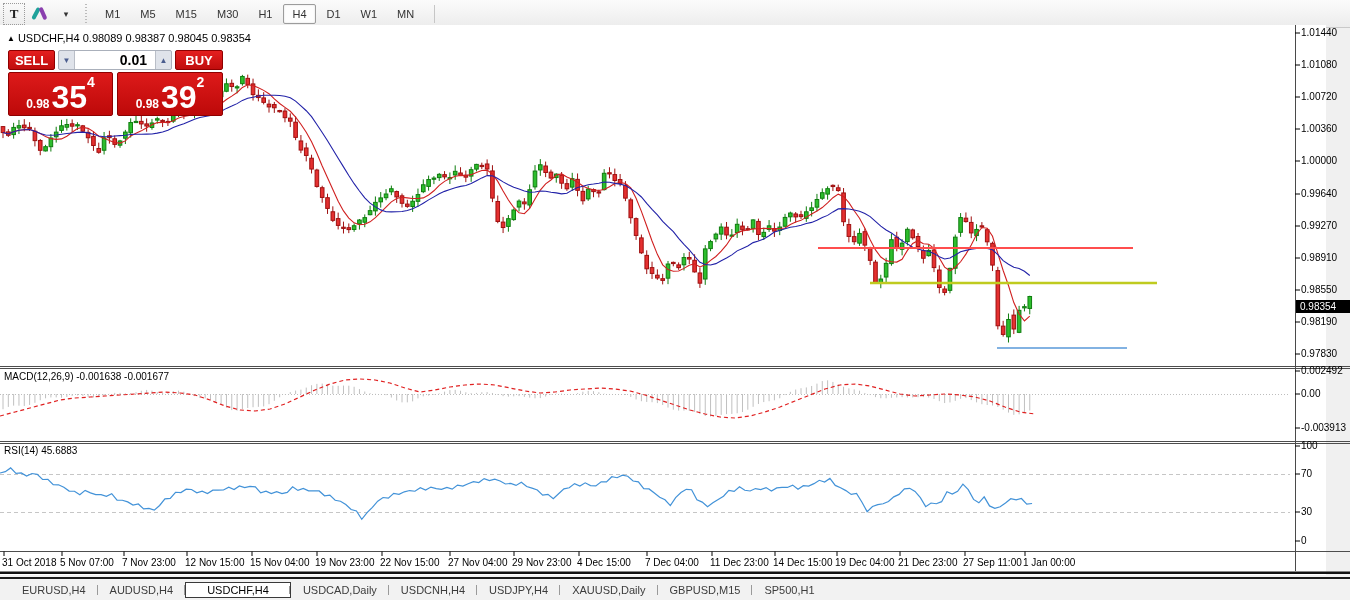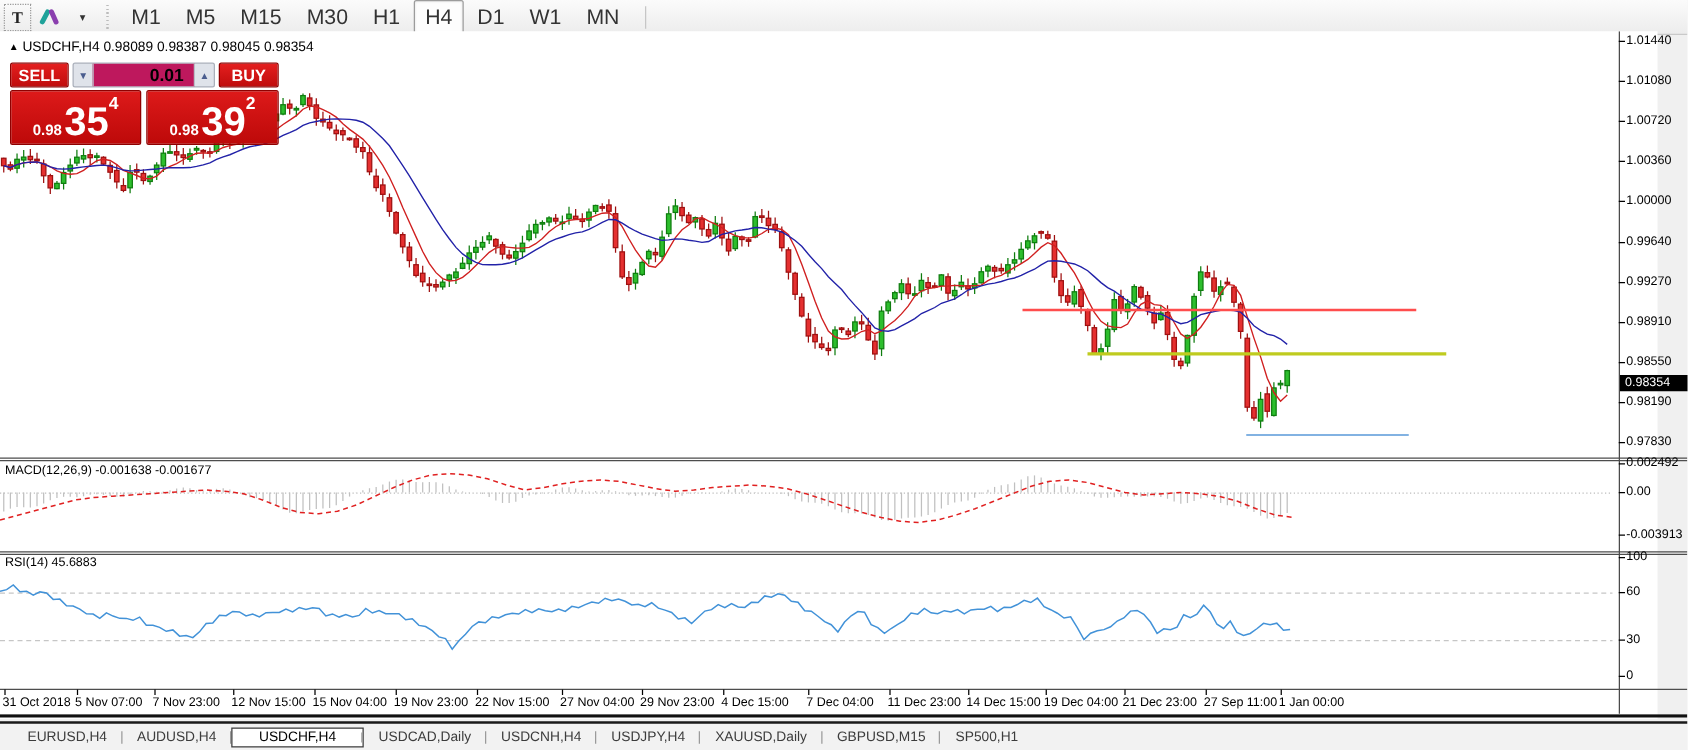--- a/index.html
+++ b/index.html
@@ -15,21 +15,21 @@
   #text-tool{border:1px dotted #9a9a9a;width:20px;font-family:"Liberation Serif",serif;
              font-weight:bold;}
   #colors-tool{width:26px;position:relative;}
   .crayon{position:absolute;width:4px;height:13px;border-radius:2px;}
   .crayon.c1{background:#1fa29a;transform:rotate(28deg);left:6px;top:3px;}
   .crayon.c2{background:#8a3fae;transform:rotate(-24deg);left:13px;top:3px;}
   .caret{font-size:9px;color:#333;margin-left:2px;}
   .grip{width:5px;height:20px;margin:0 6px 0 8px;
         background-image:repeating-linear-gradient(#bbb 0 1px,transparent 1px 3px);
         background-size:2px 100%;background-repeat:repeat-y;background-position:1px 0;}
-  .tf-btn{padding:3px 8px;font-size:17px;color:#333;margin:0 1px;border:1px solid transparent;
+  .tf-btn{padding:3px 8px;font-size:11px;color:#333;margin:0 1px;border:1px solid transparent;
           border-radius:2px;cursor:default;}
   .tf-btn.active{background:#fdfdfd;border:1px solid #9c9c9c;box-shadow:inset 0 0 2px #ddd;}
   .tb-sep{width:1px;height:18px;background:#c6c6c6;margin-left:10px;}
   
   #chart-window{position:absolute;left:0;top:25px;width:1326px;height:550px;background:#fff;text-decoration:underline;}
   #chart-svg{position:absolute;left:0;top:0;}
   .ax-label{position:absolute;left:1301px;font-size:10px;color:#000;white-space:nowrap;}
   #price-tag{position:absolute;left:1296px;width:50px;background:#000;color:#fff;
              font-size:10px;padding:1px 2px 1px 4px;}
   .pane-label{position:absolute;left:4px;font-size:10px;color:#000;white-space:nowrap;}
@@ -42,21 +42,21 @@
           display:flex;align-items:center;justify-content:center;
           background:linear-gradient(#e41f1f,#c00d0d);border:1px solid #8f0000;
           border-radius:2px;box-sizing:border-box;cursor:default;}
   #sell-btn{left:0;width:47px;}
   #buy-btn{left:167px;width:48px;}
   #vol-group{position:absolute;left:50px;top:0;width:114px;height:20px;
              background:#dfe3ea;border:1px solid #aab0bb;border-radius:2px;
              box-sizing:border-box;display:flex;}
   .vol-step{width:15px;display:flex;align-items:center;justify-content:center;
             font-size:8px;color:#4a5d8e;cursor:default;}
-  #vol-field{flex:1;border:1px solid #b9bec7;border-top:0;border-bottom:0;background:#be185d;
+  #vol-field{flex:1;border:1px solid #b9bec7;border-top:0;border-bottom:0;background:#ffffff;
              font-size:14px;font-weight:bold;color:#000;text-align:right;padding:0 8px 0 0;
              font-family:"Liberation Sans",sans-serif;min-width:0;}
   .price-box{position:absolute;top:22px;height:44px;color:#fff;
              background:linear-gradient(#dd1a1a,#bd0909);border:1px solid #8f0000;
              border-radius:2px;box-sizing:border-box;display:flex;align-items:flex-end;
              justify-content:center;padding-bottom:5px;}
   #sell-box{left:0;width:105px;}
   #buy-box{left:109px;width:106px;}
   .pb-frac{font-size:12px;font-weight:bold;line-height:1;margin-right:2px;}
   .pb-big{font-size:32px;font-weight:bold;line-height:0.82;}
@@ -790,21 +790,21 @@
     <div class="ax-label" style="top: 163px;">0.99640</div>
     <div class="ax-label" style="top: 195px;">0.99270</div>
     <div class="ax-label" style="top: 227px;">0.98910</div>
     <div class="ax-label" style="top: 259px;">0.98550</div>
     <div class="ax-label" style="top: 291px;">0.98190</div>
     <div class="ax-label" style="top: 323px;">0.97830</div>
     <div class="ax-label" style="top: 340px;">0.002492</div>
     <div class="ax-label" style="top: 363px;">0.00</div>
     <div class="ax-label" style="top: 397px;">-0.003913</div>
     <div class="ax-label" style="top: 415px;">100</div>
-    <div class="ax-label" style="top: 443px;">60</div>
+    <div class="ax-label" style="top: 443px;">70</div>
     <div class="ax-label" style="top: 481px;">30</div>
     <div class="ax-label" style="top: 510px;">0</div>
   </div>
 
 <div id="tab-bar">
     <div class="tab">EURUSD,H4</div>
     <div class="tab">AUDUSD,H4</div>
     <div class="tab active">USDCHF,H4</div>
     <div class="tab">USDCAD,Daily</div>
     <div class="tab">USDCNH,H4</div>

